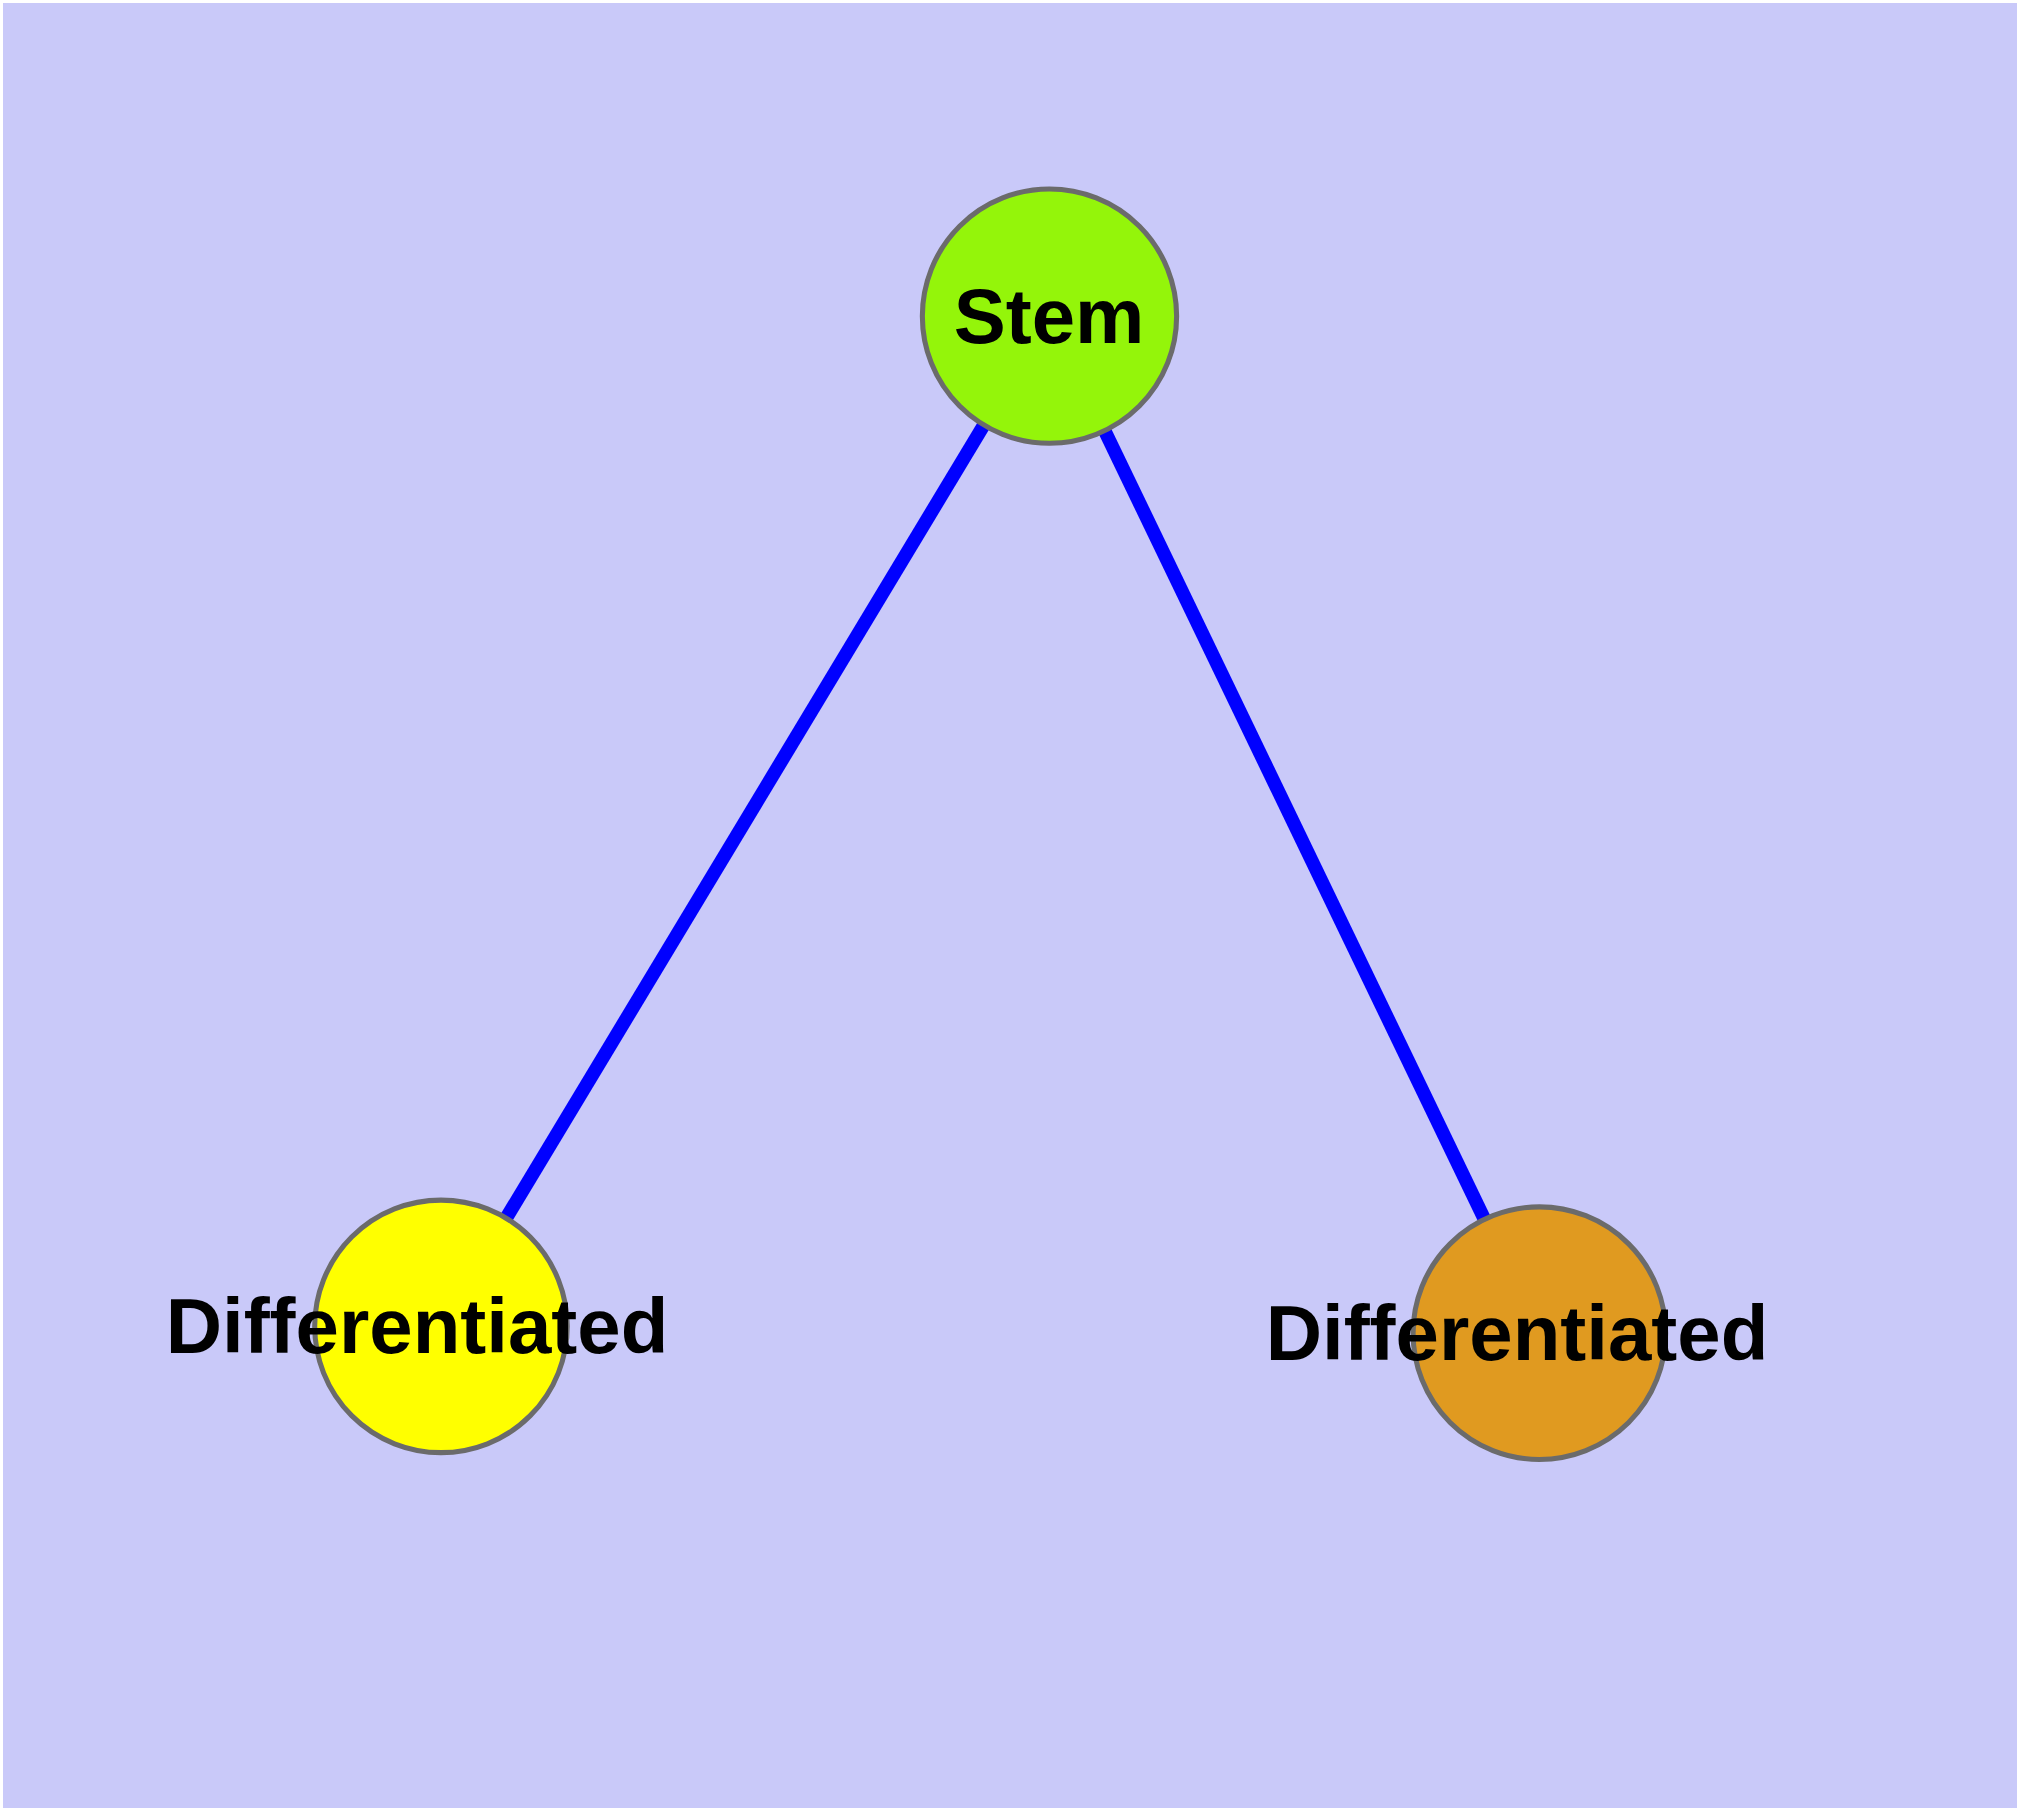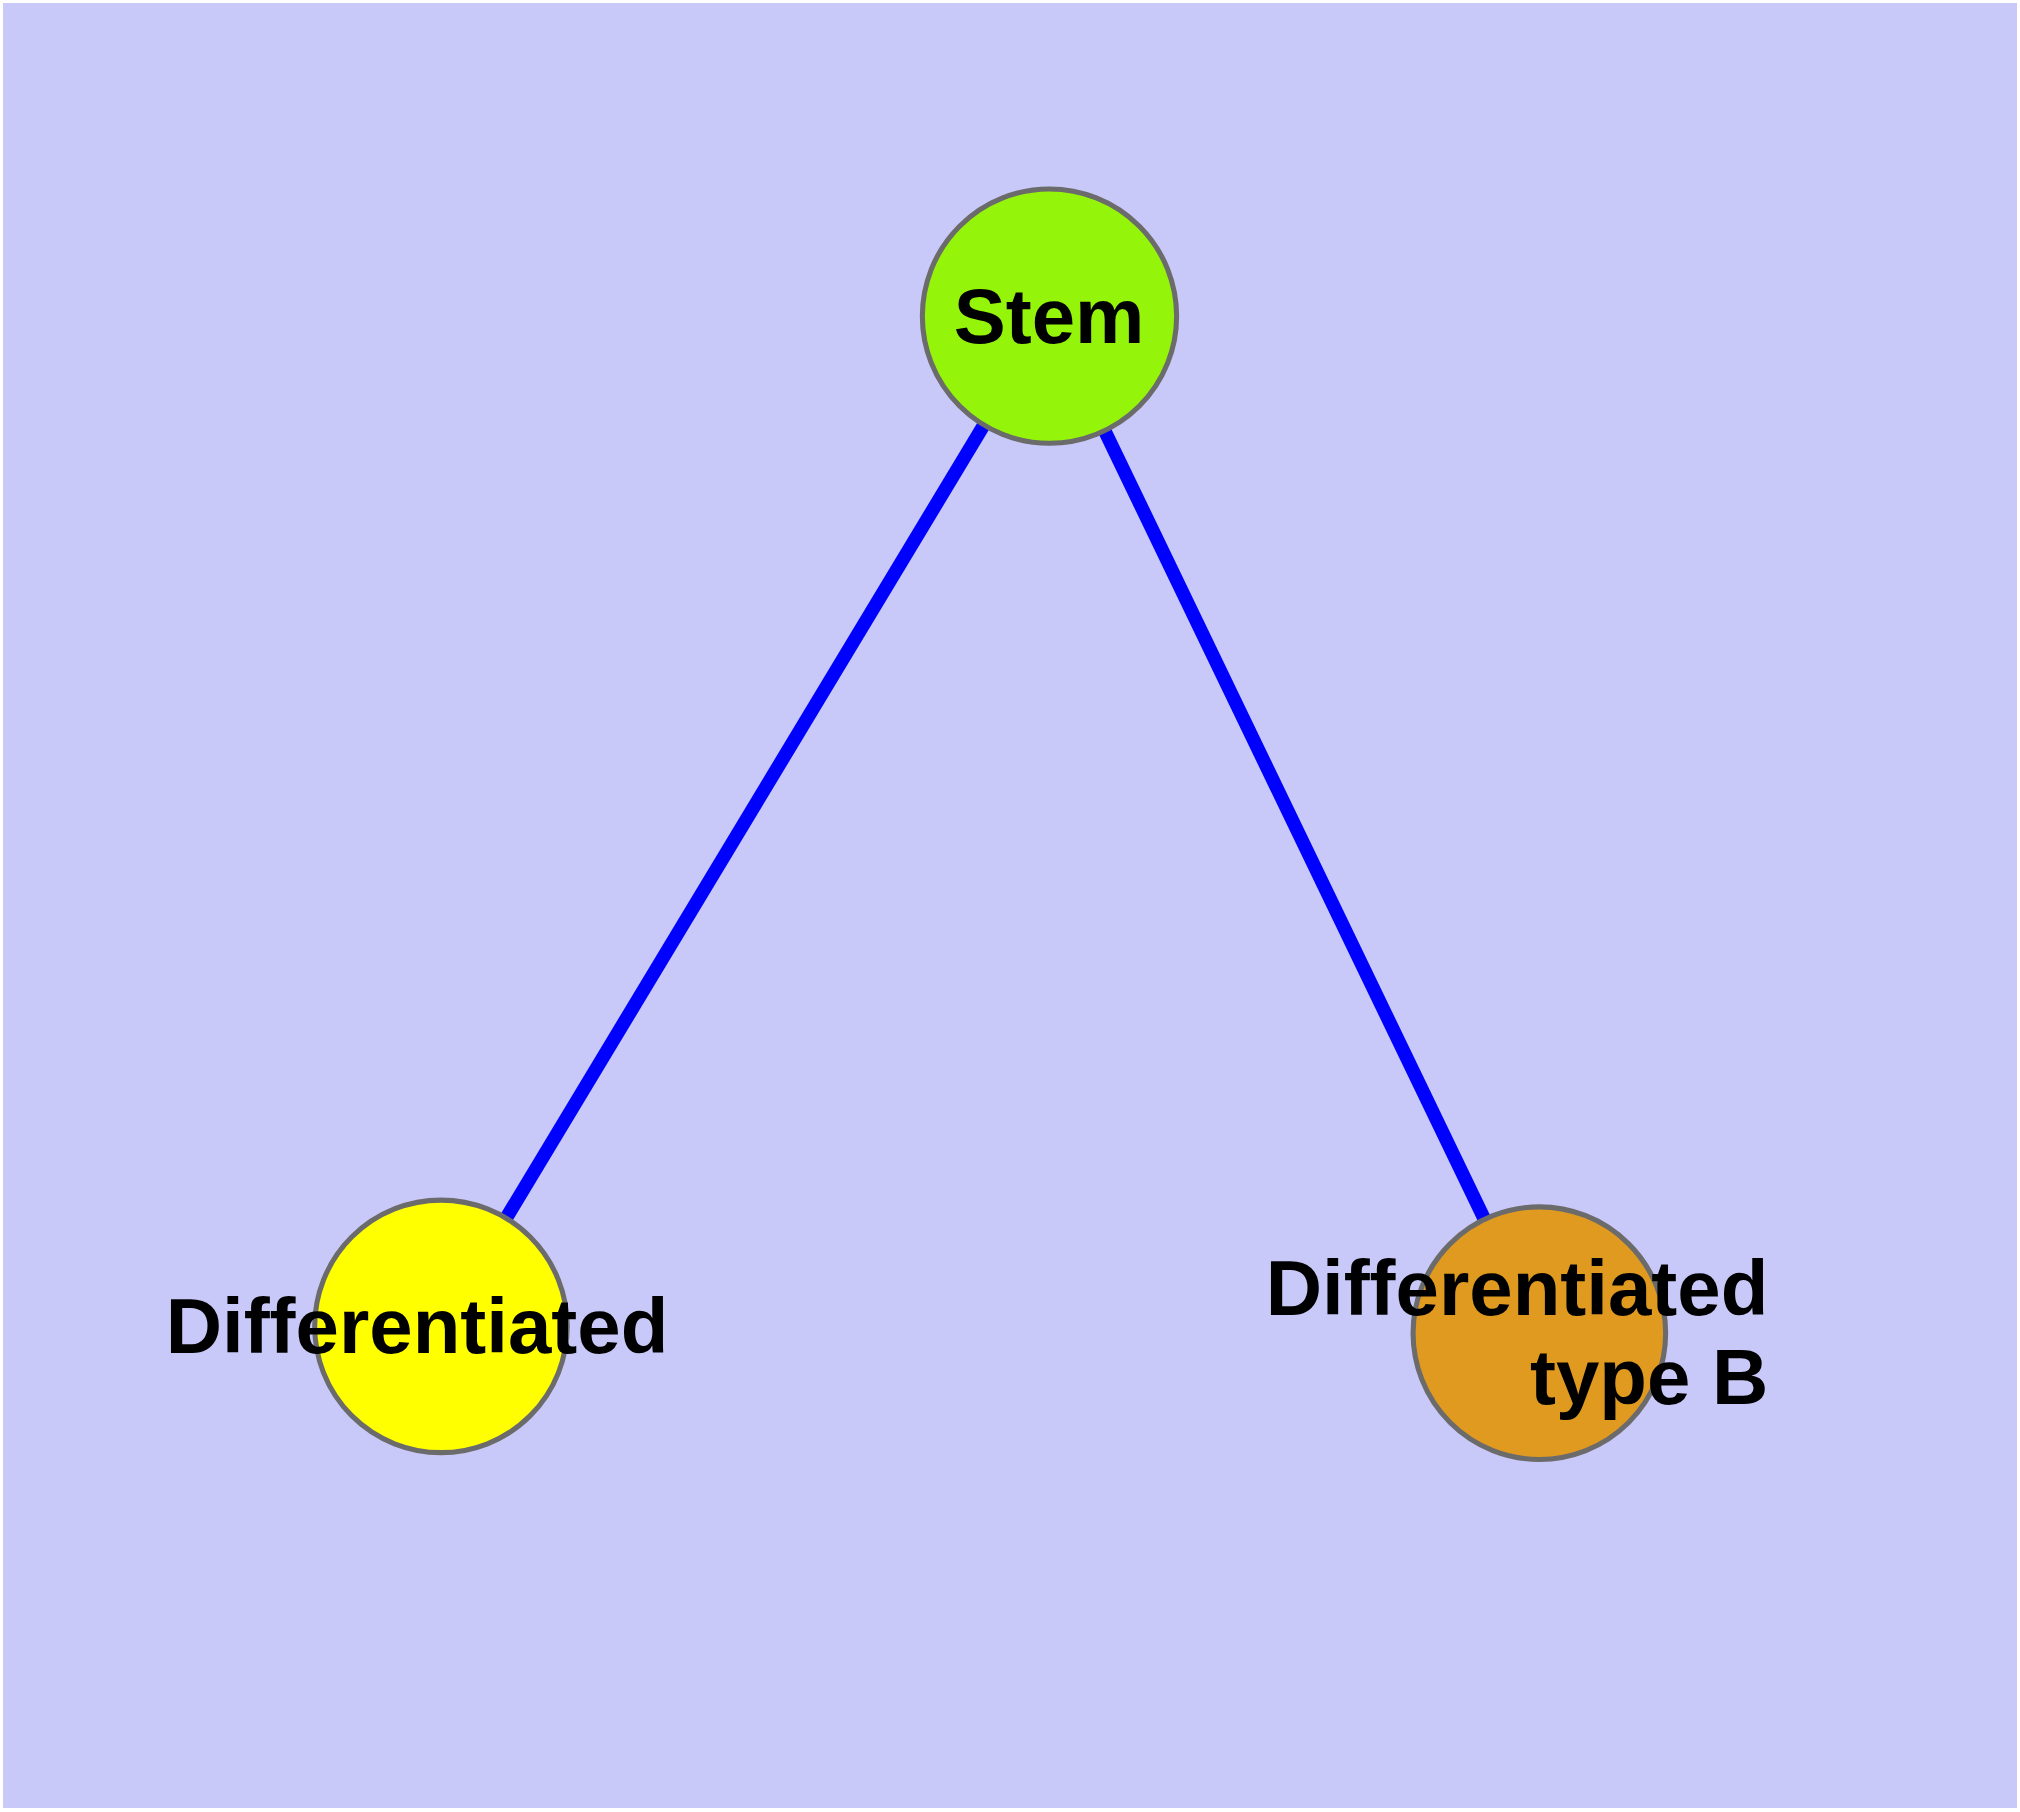--- a/index.html
+++ b/index.html
@@ -28,21 +28,21 @@
   }
   .edge {
     fill: none;
   }
   .node-circle {
     
   }
   .node-label {
     position: absolute;
     transform: translate(-50%, -50%);
-    text-align: right;
+    text-align: left;
     font-weight: 700;
     font-size: 78px;
     line-height: 89px;
     color: #000000;
     white-space: nowrap;
     letter-spacing: 0px;
   }
 </style>
 </head>
 <body>
@@ -60,15 +60,14 @@
 <div class="node-label" style="left: 1049px; top: 316px;">
   <span>Stem</span>
 </div>
 
 <div class="node-label" style="left: 417px; top: 1326px;">
   <span>Differentiated</span><br>
 </div>
 
 <div class="node-label" style="left: 1517px; top: 1333px;">
   <span>Differentiated</span><br>
-  <span>type B</span>
 </div>
 
 
 </body></html>

